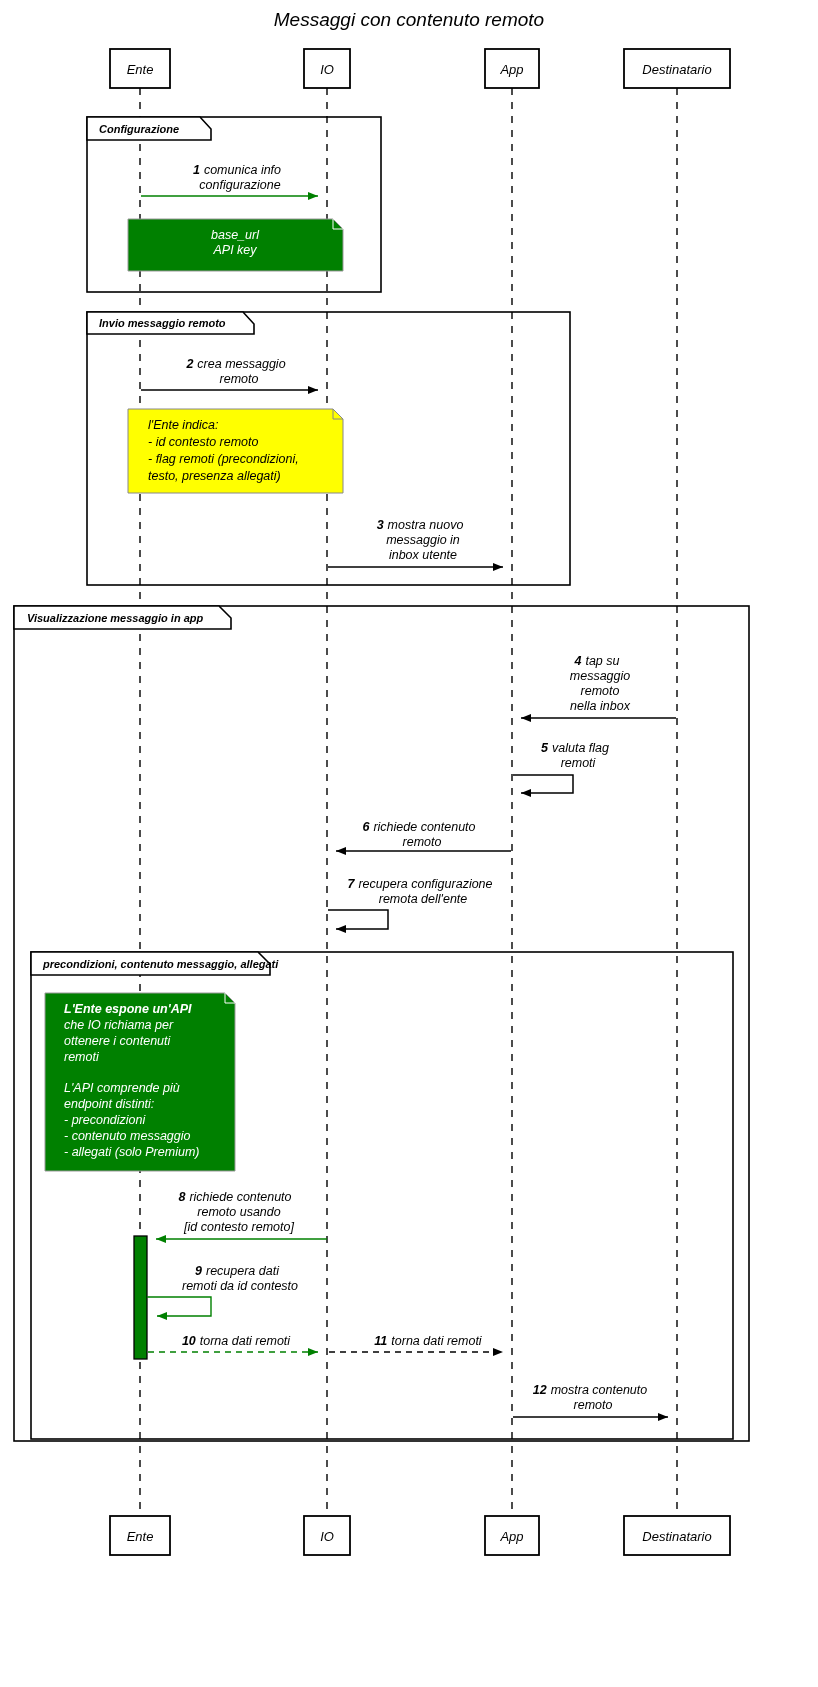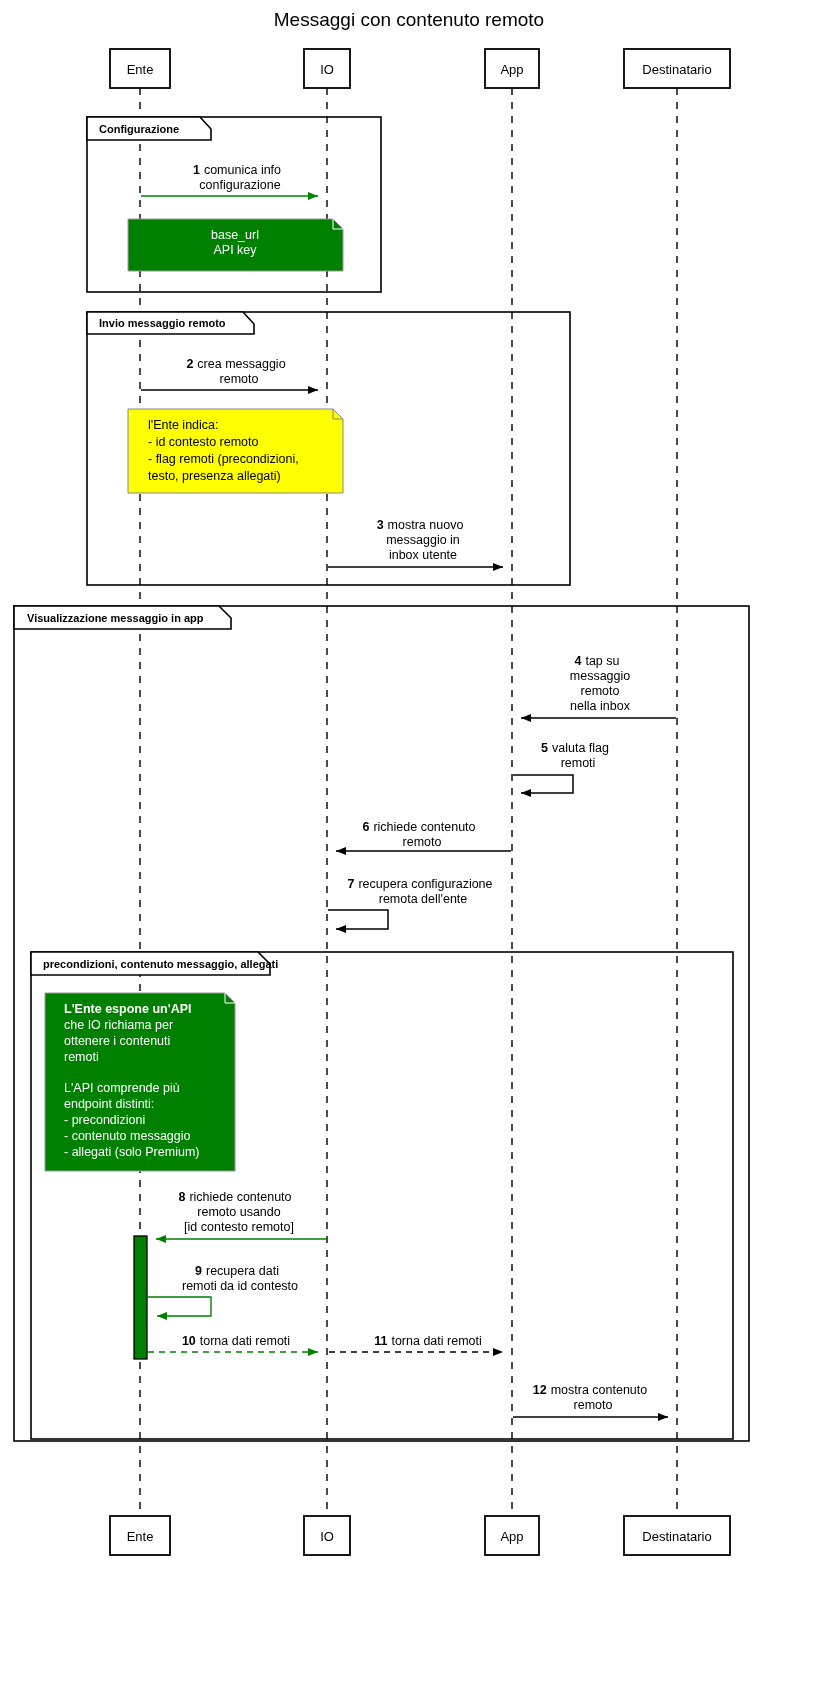--- a/index.html
+++ b/index.html
@@ -1,17 +1,17 @@
 <!DOCTYPE html>
 <html><head>
 <meta charset="utf-8">
 <style>
   html,body{margin:0;padding:0;background:#ffffff;}
   body{width:818px;height:1687px;font-family:"Liberation Sans",sans-serif;}
-  #diagram{position:relative;width:818px;height:1687px;overflow:hidden;}
+  #diagram{position:relative;width:818px;height:1687px;overflow:hidden;font-style:italic;}
   svg{display:block;}
   .ttl{font-size:19px;fill:#000;}
   .lbl{font-size:12.5px;fill:#000;}
   .lblb{font-size:12.5px;fill:#000;font-weight:bold;}
   .frm{font-size:11px;fill:#000;font-weight:bold;}
   .act{font-size:13px;fill:#000;}
   .ntw{font-size:12.5px;fill:#ffffff;}
   .ntwb{font-size:12.5px;fill:#ffffff;font-weight:bold;}
   .ntk{font-size:12.5px;fill:#000000;}
 </style>

